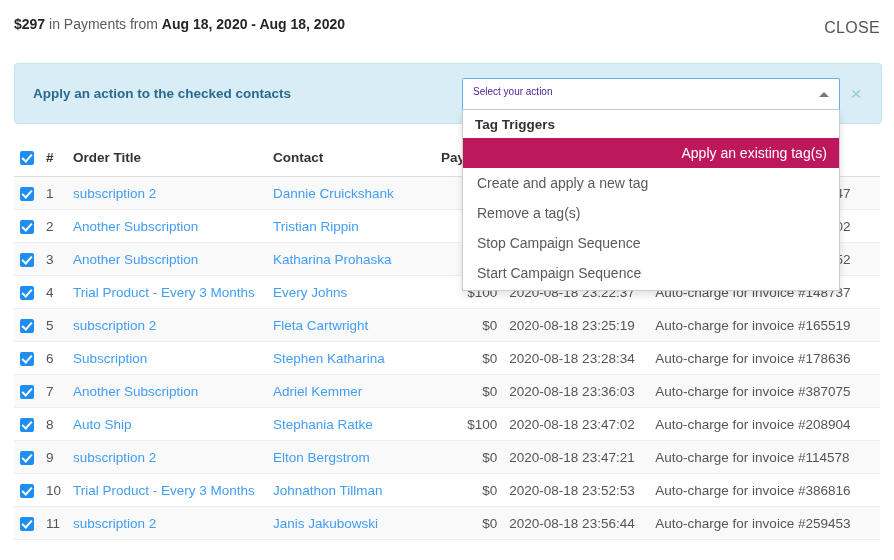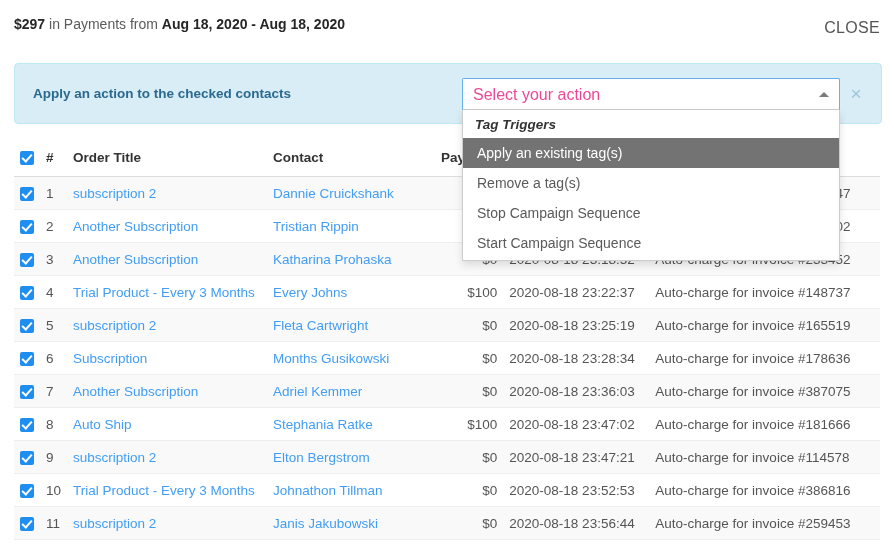--- a/index.html
+++ b/index.html
@@ -87,22 +87,22 @@
     background: #ffffff;
     border: 1px solid #66afe9;
     border-bottom-color: #cccccc;
     border-radius: 2px 2px 0 0;
     box-shadow: 0 1px 0 rgba(0,0,0,0.04);
   }
   .select-placeholder {
     position: absolute;
     left: 10px;
     top: 7px;
-    font-size: 16px;
-    color: #ec4899;
+    font-size: 10px;
+    color: #4c1d95;
     white-space: nowrap;
   }
   .select-arrow {
     position: absolute;
     right: 10px;
     top: 13px;
     width: 0; height: 0;
     border-left: 5px solid transparent;
     border-right: 5px solid transparent;
     border-bottom: 5px solid #7a7a7a;
@@ -120,32 +120,32 @@
     border-top: none;
     box-shadow: 0 4px 8px rgba(0,0,0,0.12);
     padding-bottom: 2px;
   }
   .menu-group-label {
     padding: 7px 12px 6px 12px;
     font-size: 13.5px;
     font-weight: bold;
     color: #333333;
     white-space: nowrap;
-    font-style: italic;
   }
   .menu-option {
     padding: 7px 12px 7px 14px;
     font-size: 14px;
     color: #5a5a5a;
     white-space: nowrap;
     cursor: pointer;
   }
   .menu-option.selected {
-    background: #737373;
+    background: #be185d;
     color: #ffffff;
+    text-align: right;
   }
 
   
   .orders-table {
     position: absolute;
     left: 14px;
     top: 146px;
     width: 866px;
     border-collapse: collapse;
     font-size: 13.5px;
@@ -219,20 +219,21 @@
 </div>
 
 <div class="select-wrap">
   <div class="select-control">
     <span class="select-placeholder">Select your action</span>
     <span class="select-arrow"></span>
   </div>
   <div class="select-menu">
     <div class="menu-group-label">Tag Triggers</div>
     <div class="menu-option selected">Apply an existing tag(s)</div>
+    <div class="menu-option">Create and apply a new tag</div>
     <div class="menu-option">Remove a tag(s)</div>
     <div class="menu-option">Stop Campaign Sequence</div>
     <div class="menu-option">Start Campaign Sequence</div>
   </div>
 </div>
 
 <table class="orders-table">
   <thead>
     <tr>
       <th class="col-check">
@@ -289,42 +290,42 @@
         <td class="col-title"><a class="cell-link" href="#">subscription 2</a></td>
         <td class="col-contact"><a class="cell-link" href="#">Fleta Cartwright</a></td>
         <td class="col-amount">$0</td>
         <td class="col-date">2020-08-18 23:25:19</td>
         <td class="col-desc">Auto-charge for invoice #165519</td>
       </tr>
       <tr>
         <td class="col-check"><span class="cb"></span></td>
         <td class="col-num">6</td>
         <td class="col-title"><a class="cell-link" href="#">Subscription</a></td>
-        <td class="col-contact"><a class="cell-link" href="#">Months Gusikowski</a></td>
+        <td class="col-contact"><a class="cell-link" href="#">Stephen Katharina</a></td>
         <td class="col-amount">$0</td>
         <td class="col-date">2020-08-18 23:28:34</td>
         <td class="col-desc">Auto-charge for invoice #178636</td>
       </tr>
       <tr>
         <td class="col-check"><span class="cb"></span></td>
         <td class="col-num">7</td>
         <td class="col-title"><a class="cell-link" href="#">Another Subscription</a></td>
         <td class="col-contact"><a class="cell-link" href="#">Adriel Kemmer</a></td>
         <td class="col-amount">$0</td>
         <td class="col-date">2020-08-18 23:36:03</td>
         <td class="col-desc">Auto-charge for invoice #387075</td>
       </tr>
       <tr>
         <td class="col-check"><span class="cb"></span></td>
         <td class="col-num">8</td>
         <td class="col-title"><a class="cell-link" href="#">Auto Ship</a></td>
         <td class="col-contact"><a class="cell-link" href="#">Stephania Ratke</a></td>
         <td class="col-amount">$100</td>
         <td class="col-date">2020-08-18 23:47:02</td>
-        <td class="col-desc">Auto-charge for invoice #181666</td>
+        <td class="col-desc">Auto-charge for invoice #208904</td>
       </tr>
       <tr>
         <td class="col-check"><span class="cb"></span></td>
         <td class="col-num">9</td>
         <td class="col-title"><a class="cell-link" href="#">subscription 2</a></td>
         <td class="col-contact"><a class="cell-link" href="#">Elton Bergstrom</a></td>
         <td class="col-amount">$0</td>
         <td class="col-date">2020-08-18 23:47:21</td>
         <td class="col-desc">Auto-charge for invoice #114578</td>
       </tr>

